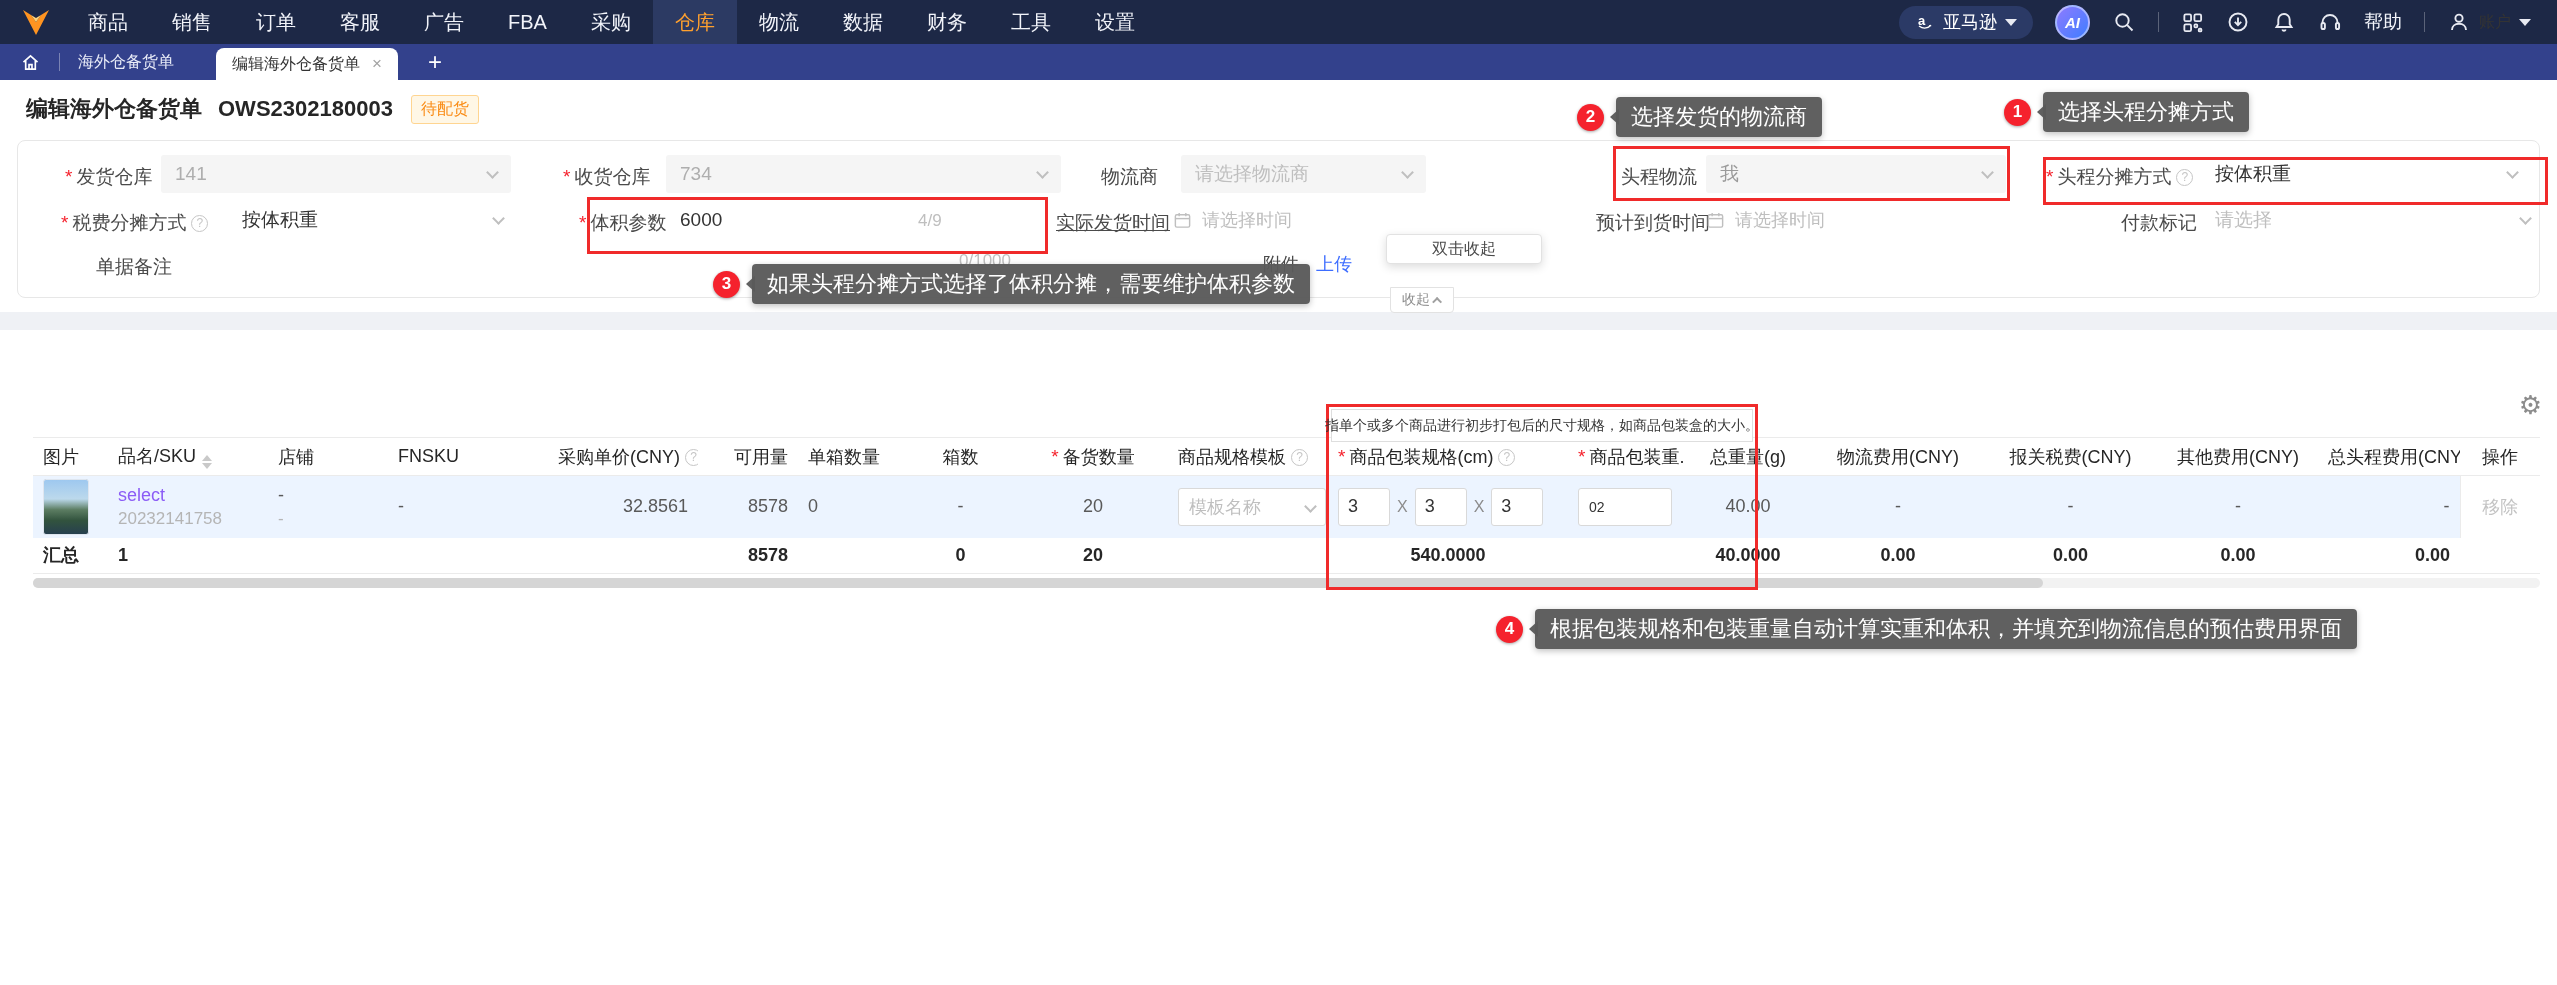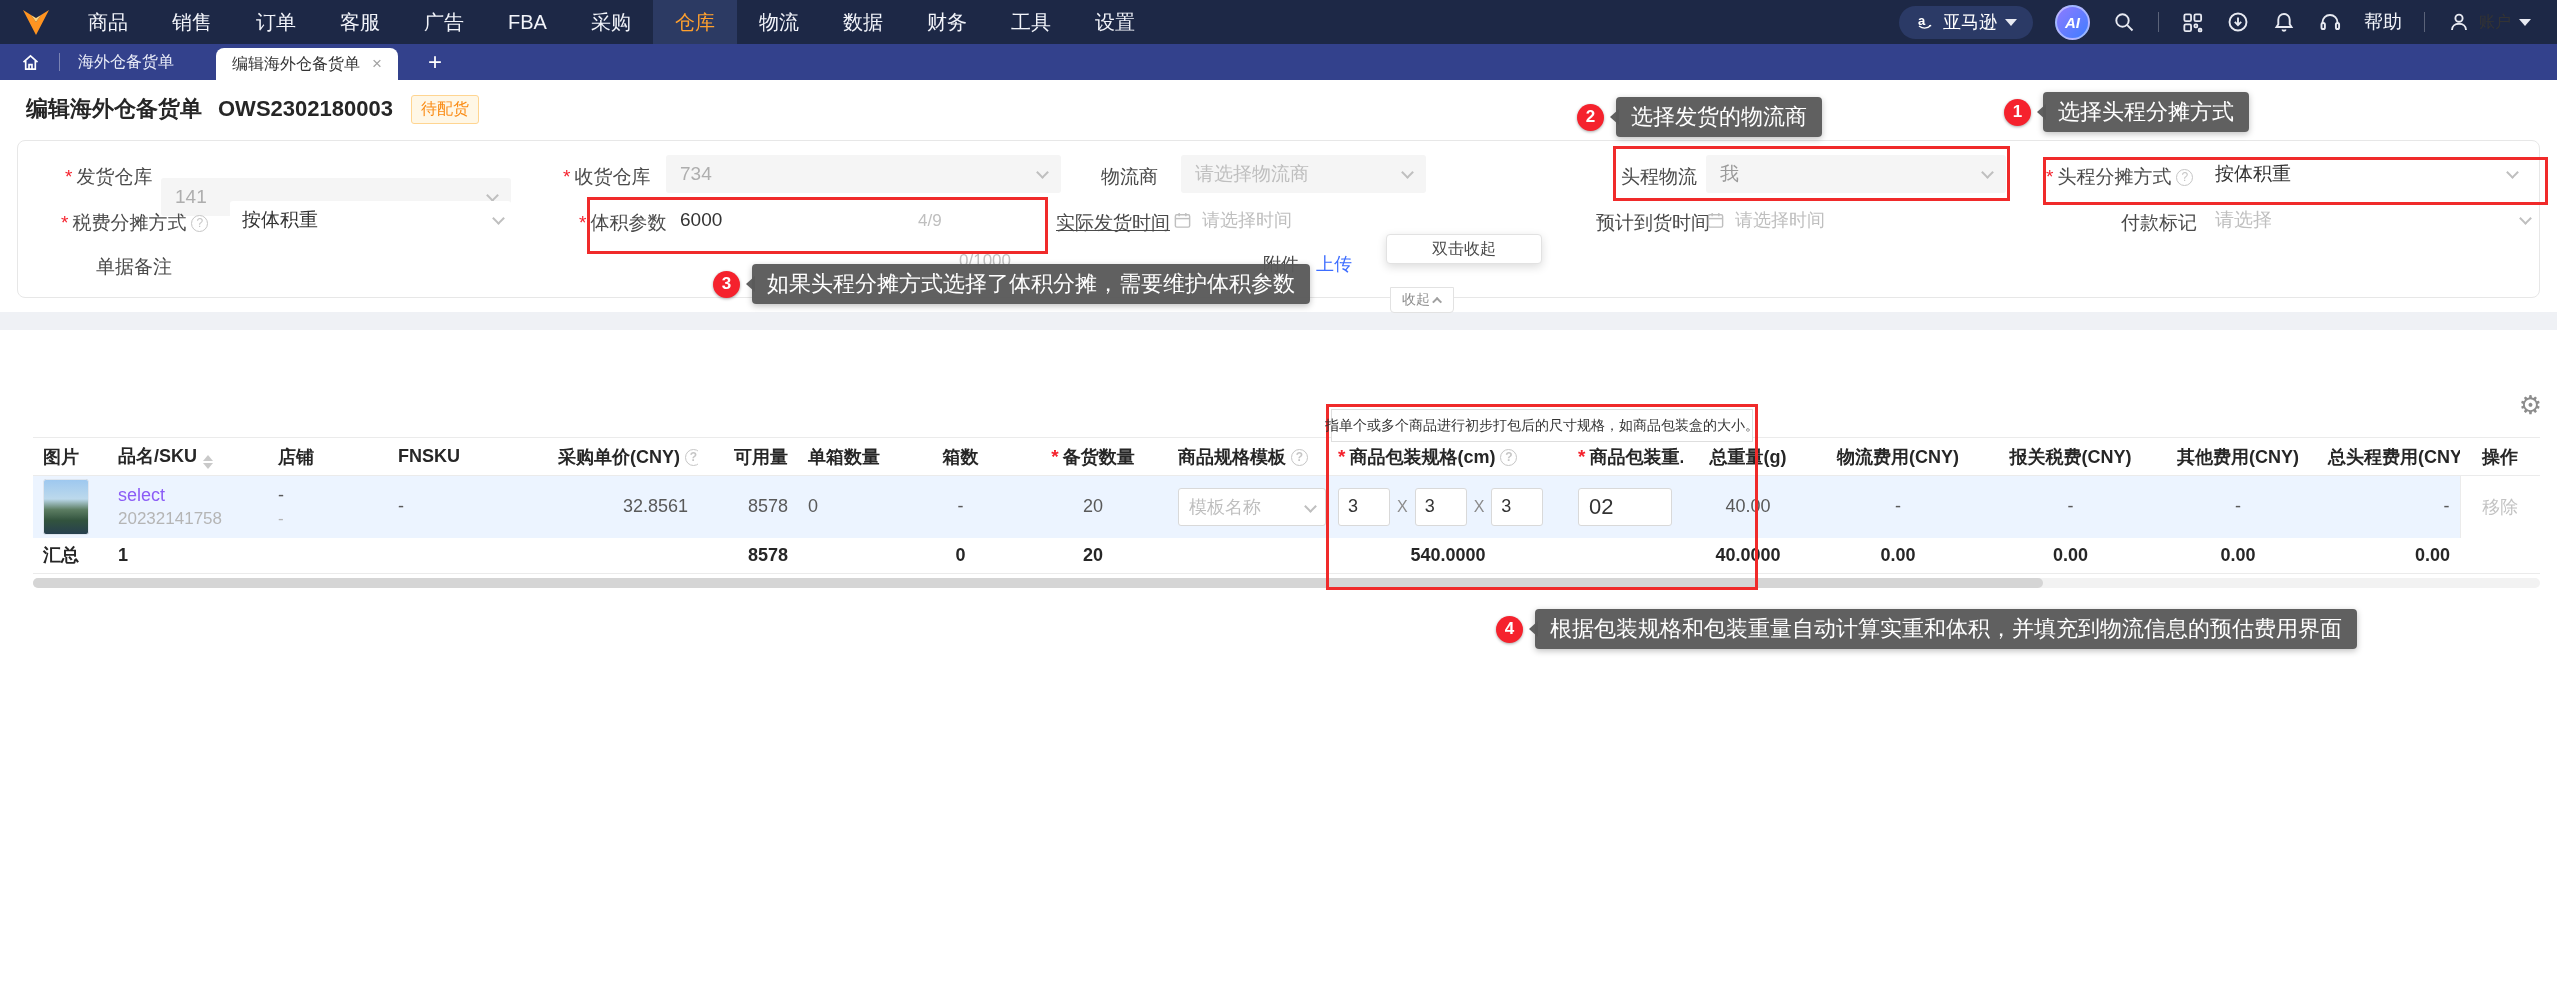--- a/index.html
+++ b/index.html
@@ -65,40 +65,40 @@
 
   
   .band { position:absolute; left:0; top:312px; width:2557px; height:18px; background:#eff1f5; }
   .tabstrip { position:absolute; left:0; top:330px; width:2557px; height:42px; background:#fff; border-bottom:1px solid #e8e8e8; display:flex; align-items:flex-end; padding-left:49px; }
   .ts-tab { font-size:19px; color:#333; margin-right:47px; padding-bottom:12px; cursor:pointer; border-bottom:3px solid transparent; }
   .ts-tab.active { color:#ff9a2c; border-bottom-color:#ff9a2c; }
   .gear { position:absolute; right:15px; top:392px; font-size:26px; color:#8c8c8c; cursor:pointer; line-height:1; }
 
   
   table.grid { position:absolute; left:33px; top:437px; width:2507px; border-collapse:collapse; table-layout:fixed; }
-  .grid th { height:38px; font-size:18px; font-weight:bold; color:#262626; border-top:1px solid #ebebeb; border-bottom:1px solid #ebebeb; padding:0 10px; white-space:nowrap; overflow:hidden; text-align:left; }
+  .grid th { height:38px; font-size:18px; font-weight:normal; color:#262626; border-top:1px solid #ebebeb; border-bottom:1px solid #ebebeb; padding:0 10px; white-space:nowrap; overflow:hidden; text-align:left; }
   .grid td { height:62px; font-size:18px; color:#595959; padding:0 10px; white-space:nowrap; overflow:hidden; }
   .grid tr.datarow td { background:#ecf4ff; }
   .grid tr.datarow td.actcol { background:#fff; border-left:1px solid #ebebeb; }
   .grid tr.sumrow td { height:36px; font-weight:bold; color:#262626; border-bottom:1px solid #ebebeb; }
   .tr { text-align:right !important; }
   .tc { text-align:center !important; }
   .sorter { display:inline-flex; flex-direction:column; gap:2px; margin-left:6px; vertical-align:1px; }
   .sorter i { width:0; height:0; border-left:5px solid transparent; border-right:5px solid transparent; display:block; }
   .sorter .up { border-bottom:6px solid #c9c9c9; }
   .sorter .dn { border-top:6px solid #c9c9c9; }
   .thumb { width:46px; height:56px; border-radius:3px; border:1px solid #dfe6ef; background:linear-gradient(180deg,#9ec8ef 0%,#bcd9ec 35%,#5c7d62 55%,#32533e 75%,#27404f 100%); }
   .cell2 div { line-height:24px; }
   .dim2 { color:#b5b5b5; font-size:17px; }
   .mini-select { width:148px; height:38px; background:#fff; border:1px solid #d9d9d9; border-radius:3px; display:inline-flex; align-items:center; padding:0 10px; position:relative; color:#bfbfbf; font-size:18px; }
   .mini-select .chev { right:10px; top:13px; }
   .dim-wrap { display:flex; align-items:center; gap:7px; }
   .dim-input { width:52px; height:38px; background:#fff; border:1px solid #d9d9d9; border-radius:3px; text-align:left; padding-left:9px; font-size:18px; color:#333; display:inline-flex; align-items:center; }
   .xsep { color:#8c8c8c; font-size:16px; }
-  .w-input { width:94px; height:38px; background:#fff; border:1px solid #d9d9d9; border-radius:3px; padding-left:10px; font-size:22px; color:#333; display:inline-flex; align-items:center; }
+  .w-input { width:94px; height:38px; background:#fff; border:1px solid #d9d9d9; border-radius:3px; padding-left:10px; font-size:14px; color:#333; display:inline-flex; align-items:center; }
   .removed { color:#c3c3c3; cursor:pointer; }
   .hscroll { position:absolute; left:33px; top:578px; width:2507px; height:10px; background:#f2f2f2; border-radius:5px; }
   .hthumb { position:absolute; left:0; top:0; width:2010px; height:10px; background:#d5d5d5; border-radius:5px; cursor:pointer; }
 
   svg { display:block; }
 </style>
 </head>
 <body>
 
 <div class="screen">
@@ -207,21 +207,21 @@
   <div class="title-row">
     <span class="pg-title">编辑海外仓备货单</span>
     <span class="pg-order">OWS2302180003</span>
     <span class="badge">待配货</span>
   </div>
 
   
   <div class="form-card">
 
     <span class="fl" style="left:47px; top:23px;"><span class="star">*</span><span>发货仓库</span></span>
-    <div class="fld dis" style="left:143px; top:14px; width:350px;margin-top:23px;">
+    <div class="fld dis" style="left:143px; top:14px; width:350px;">
       <span>141</span>
       <span class="chev" style="right:14px; top:13px;"></span>
     </div>
     <span class="fl" style="left:545px; top:23px;"><span class="star">*</span><span>收货仓库</span></span>
     <div class="fld dis" style="left:648px; top:14px; width:395px;">
       <span>734</span>
       <span class="chev" style="right:14px; top:13px;"></span>
     </div>
     <span class="fl" style="left:1083px; top:23px;">物流商</span>
     <div class="fld dis" style="left:1163px; top:14px; width:245px;">

